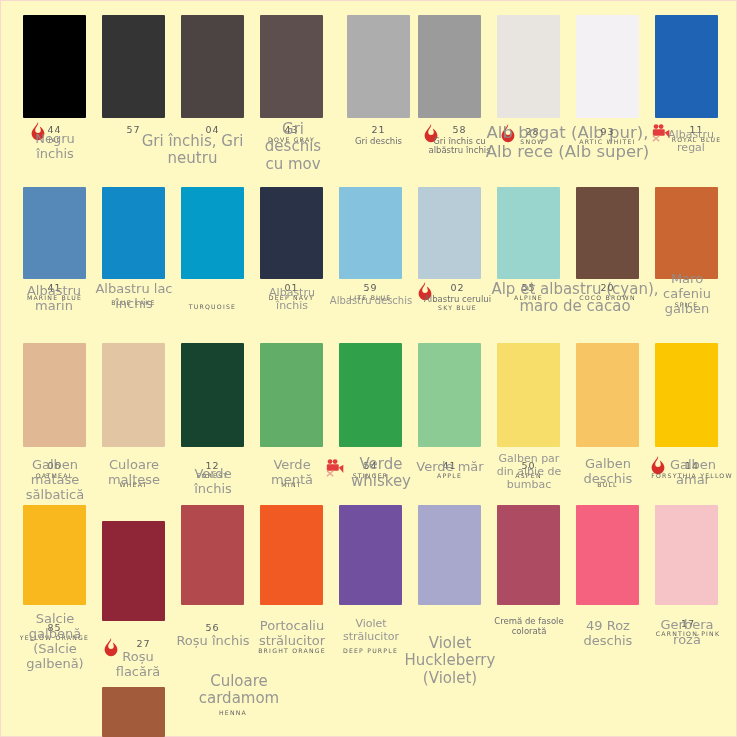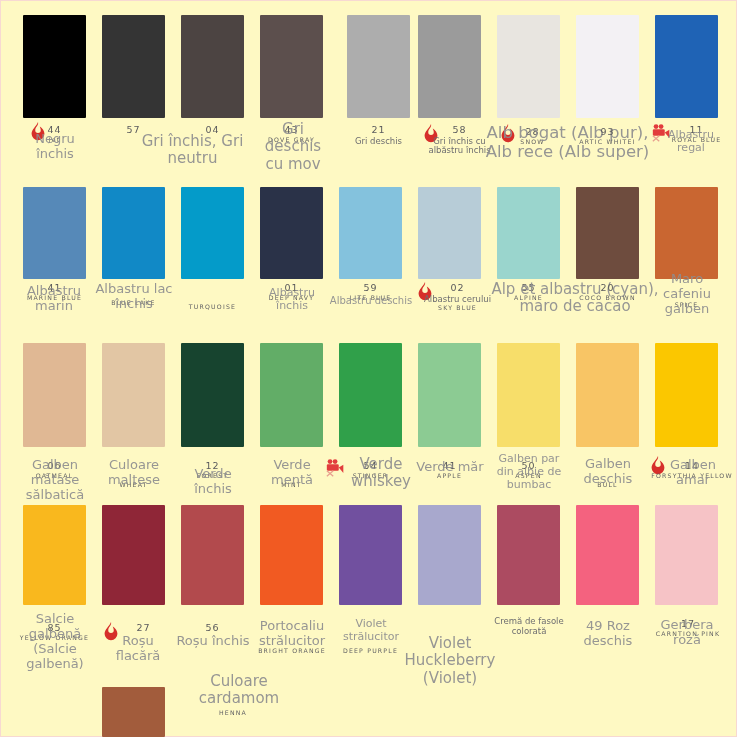--- a/index.html
+++ b/index.html
@@ -377,21 +377,21 @@
 
       <div class="cell" style="left:0px;top:0px;">
         <span class="sw" style="height:100px;background:#f9b81e;"></span>
         <span class="en" style="top:118px;">
           <span class="num">85</span>
           <span class="code">YELLOW ORANGE</span>
         </span>
         <span class="ro" style="left:-8px;top:106px;width:80px;">Salcie galbenă (Salcie galbenă)</span>
       </div>
 
-      <div class="cell" style="left:79px;top:0px;">
+      <div class="cell" style="left:79px;top:16px;">
         <span class="sw" style="height:100px;background:#8f2637;"></span>
         <span class="ico" style="left:-2px;top:116px;">
           <svg viewBox="0 0 24 24">
               <path d="M12 1c1 4-3 5-3 9a3 3 0 006 0c0-2-1-3-1-4 3 2 5 5 5 8a7 7 0 01-14 0c0-5 5-8 7-13z" fill="#d62f2a"></path>
             </svg>
         </span>
         <span class="en" style="top:118px;left:4px;">
           <span class="num">27</span>
         </span>
         <span class="ro" style="left:0px;top:128px;width:72px;">Roșu flacără</span>

